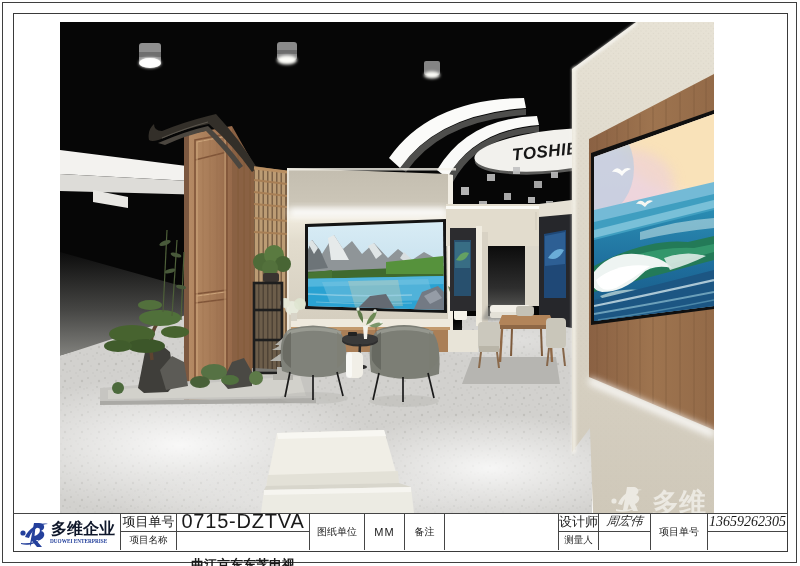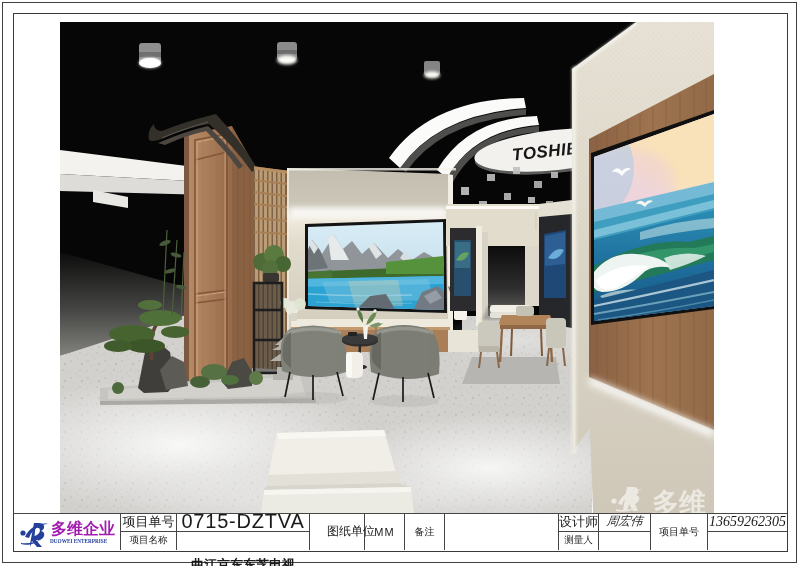--- a/index.html
+++ b/index.html
@@ -558,33 +558,33 @@
 <div class="ln" style="left:650px;top:513px;width:1px;height:37px;"></div>
 <div class="ln" style="left:707px;top:513px;width:1px;height:37px;"></div>
 
 <svg class="abs" style="left:15px;top:516px;" width="38" height="32" viewBox="0 0 38 32">
   <circle cx="8" cy="17" r="2.6" fill="#24409c"></circle>
   <path d="M10 21 C14 12, 24 6, 33 8 C26 8, 17 13, 14 22 Z" fill="#24409c"></path>
   <path d="M15 28 L19 7 L24 7 C30 7,31 13,26 15 C31 16,30 22,25 24 L21 24 L27 31 L22 31 L17 25 L15 31 Z M20.5 11 L19.5 20 C23 19,26 16,24.5 12.5 Z" fill="#24409c"></path>
   <path d="M6 27 C12 28, 20 27, 26 23 C21 28, 12 30, 6 28 Z" fill="#24409c"></path>
 </svg>
 
-<div class="abs" style="left:51px;top:519px;width:65px;font-weight:bold;font-size:16px;letter-spacing:0;color:#a21caf;white-space:nowrap;">多维企业</div>
+<div class="abs" style="left:51px;top:519px;width:65px;font-weight:bold;font-size:16px;letter-spacing:0;color:#0f172a;white-space:nowrap;">多维企业</div>
 
 <div class="abs" style="left:50px;top:537px;width:66px;font-family:'Liberation Serif',serif;font-weight:bold;font-size:6.4px;color:#24409c;white-space:nowrap;transform:scaleX(0.82);transform-origin:left;">DUOWEI ENTERPRISE</div>
 
 <div class="ct" style="left:121px;top:513px;width:55px;height:18px;font-size:13px;">项目单号</div>
 
 <div class="ct" style="left:177px;top:512px;width:132px;height:19px;font-size:20px;letter-spacing:0.8px;">0715-DZTVA</div>
 
 <div class="ct" style="left:121px;top:531px;width:55px;height:19px;font-size:9.5px;">项目名称</div>
 
 <div class="ct" style="left:177px;top:531px;width:132px;height:19px;font-size:13px;font-weight:bold;margin-top:24px;">曲江京东东芝电视</div>
 
-<div class="ct" style="left:324px;top:513px;width:54px;height:37px;font-size:12px;">图纸单位</div>
+<div class="ct" style="left:310px;top:513px;width:54px;height:37px;font-size:10px;">图纸单位</div>
 
 <div class="ct" style="left:365px;top:513px;width:39px;height:37px;font-size:11px;letter-spacing:1px;">MM</div>
 
 <div class="ct" style="left:405px;top:513px;width:39px;height:37px;font-size:10px;">备注</div>
 
 <div class="ct" style="left:559px;top:513px;width:39px;height:18px;font-size:13px;">设计师</div>
 
 <div class="ct" style="left:599px;top:512px;width:51px;height:19px;font-size:12px;font-family:'Liberation Serif',serif;font-style:italic;color:#2b2b2b;transform:skewX(-6deg);">周宏伟</div>
 
 <div class="ct" style="left:559px;top:531px;width:39px;height:19px;font-size:9.5px;">测量人</div>

